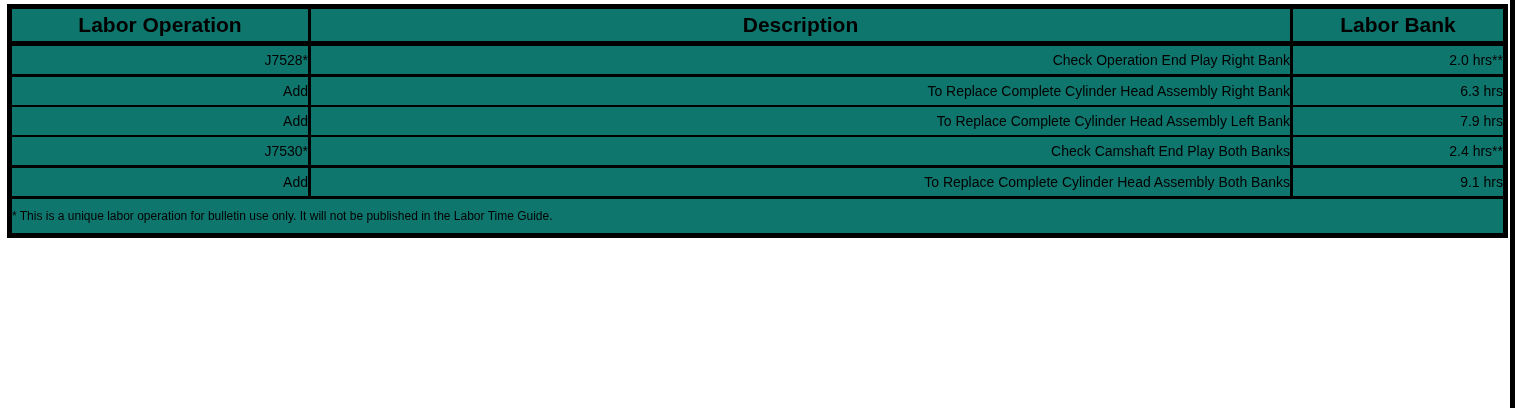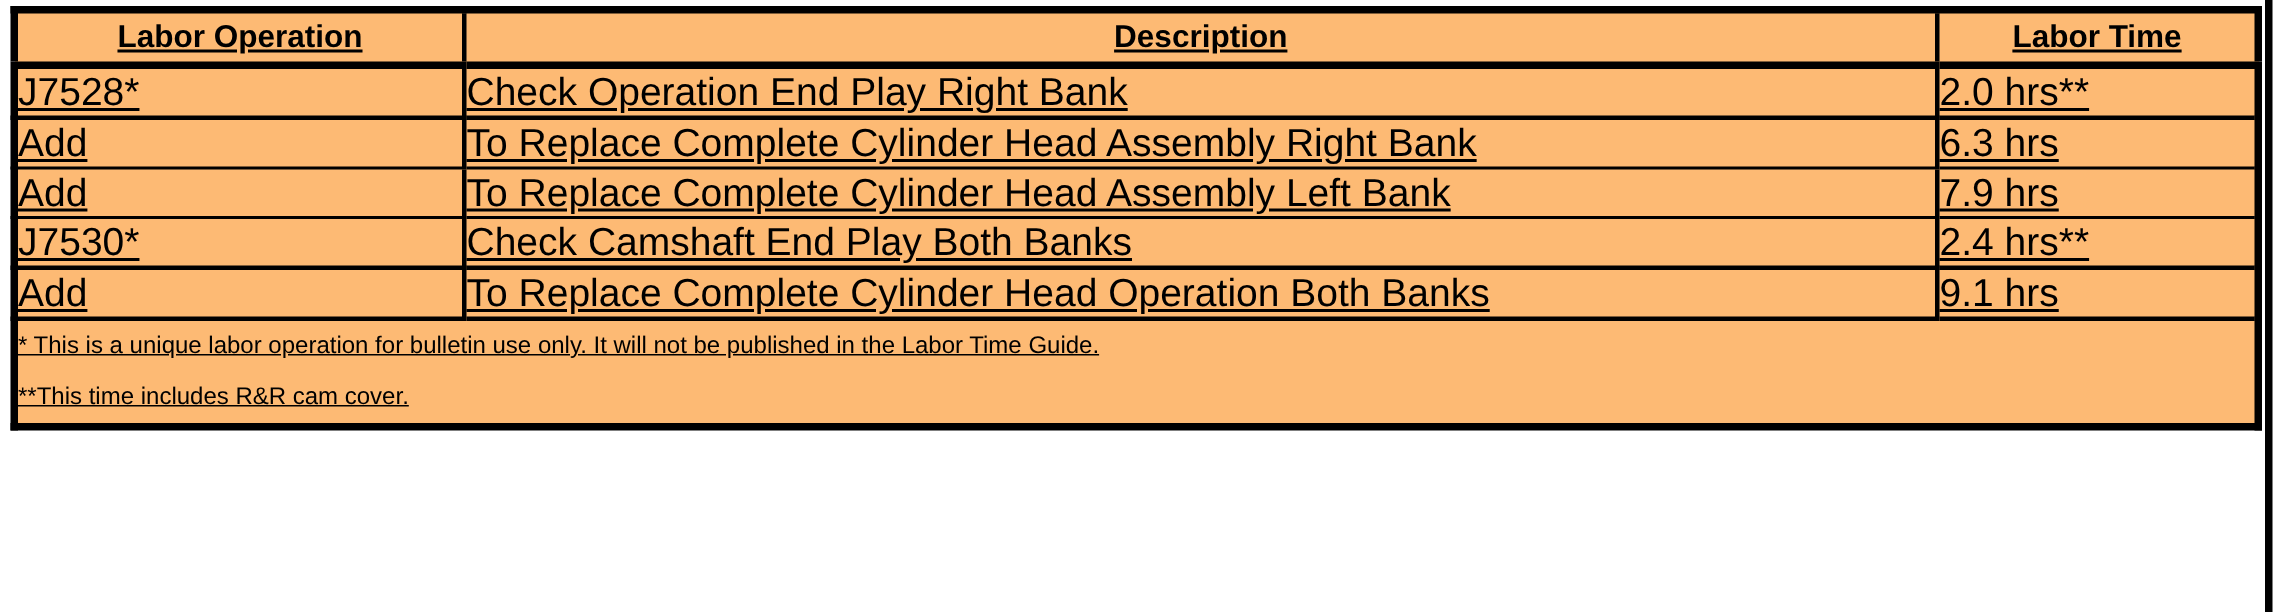--- a/index.html
+++ b/index.html
@@ -44,22 +44,21 @@
 
   #labor-table col.c1 { width: 300px; }
   #labor-table col.c2 { width: 982px; }
   #labor-table col.c3 { width: 214px; }
 
   #labor-table td,
   #labor-table th {
     padding: 0;
     margin: 0;
     vertical-align: middle;
-    background: #fdba74;
-    text-decoration: underline;
+    background: #0f766e;
   }
 
   
   #labor-table {
     border-left: 5px solid #000;
     border-right: 5px solid #000;
     border-top: 5px solid #000;
     border-bottom: 5px solid #000;
   }
 
@@ -72,58 +71,58 @@
     border-bottom: 5px solid #000;
   }
   tr.head-row th.col-op,
   tr.head-row th.col-desc {
     border-right: 3px solid #000;
   }
 
   
   tr.data-row td {
     height: 28px;
-    font-size: 26px;
+    font-size: 14px;
     font-weight: normal;
-    text-align: left;
+    text-align: right;
     white-space: nowrap;
   }
   tr.data-row td.col-op,
   tr.data-row td.col-desc {
     border-right: 3px solid #000;
   }
   
   tr.div-thick td { border-bottom: 3px solid #000; }
   tr.div-thin  td { border-bottom: 2px solid #000; }
 
   
   tr.note-row td {
     text-align: left;
-    font-size: 16px;
+    font-size: 12px;
     padding-left: 5px;
     height: 34px;
   }
   tr.note-row.first td { border-top: 3px solid #000; }
 </style>
 </head>
 <body>
 
 <div id="page">
 
   <table id="labor-table">
     <colgroup>
       <col class="c1">
       <col class="c2">
       <col class="c3">
     </colgroup>
     <thead>
       <tr class="head-row">
         <th class="col-op">Labor Operation</th>
         <th class="col-desc">Description</th>
-        <th class="col-time">Labor Time</th>
+        <th class="col-time">Labor Bank</th>
       </tr>
     </thead>
     <tbody>
 
       <tr class="data-row div-thick">
         <td class="col-op">J7528*</td>
         <td class="col-desc">Check Operation End Play Right Bank</td>
         <td class="col-time">2.0 hrs**</td>
       </tr>
 
@@ -141,30 +140,27 @@
       </tr>
 
       <tr class="data-row div-thick">
         <td class="col-op">J7530*</td>
         <td class="col-desc">Check Camshaft End Play Both Banks</td>
         <td class="col-time">2.4 hrs**</td>
       </tr>
 
       <tr class="data-row div-thin">
         <td class="col-op">Add</td>
-        <td class="col-desc">To Replace Complete Cylinder Head Operation Both Banks</td>
+        <td class="col-desc">To Replace Complete Cylinder Head Assembly Both Banks</td>
         <td class="col-time">9.1 hrs</td>
       </tr>
 
       <tr class="note-row first">
         <td colspan="3">* This is a unique labor operation for bulletin use only. It will not be published in the Labor Time Guide.</td>
       </tr>
 
-      <tr class="note-row">
-        <td colspan="3">**This time includes R&amp;R cam cover.</td>
-      </tr>
 
     </tbody>
   </table>
 
   <div id="outer-frame-rule"></div>
 
 </div>
 
 </body></html>

